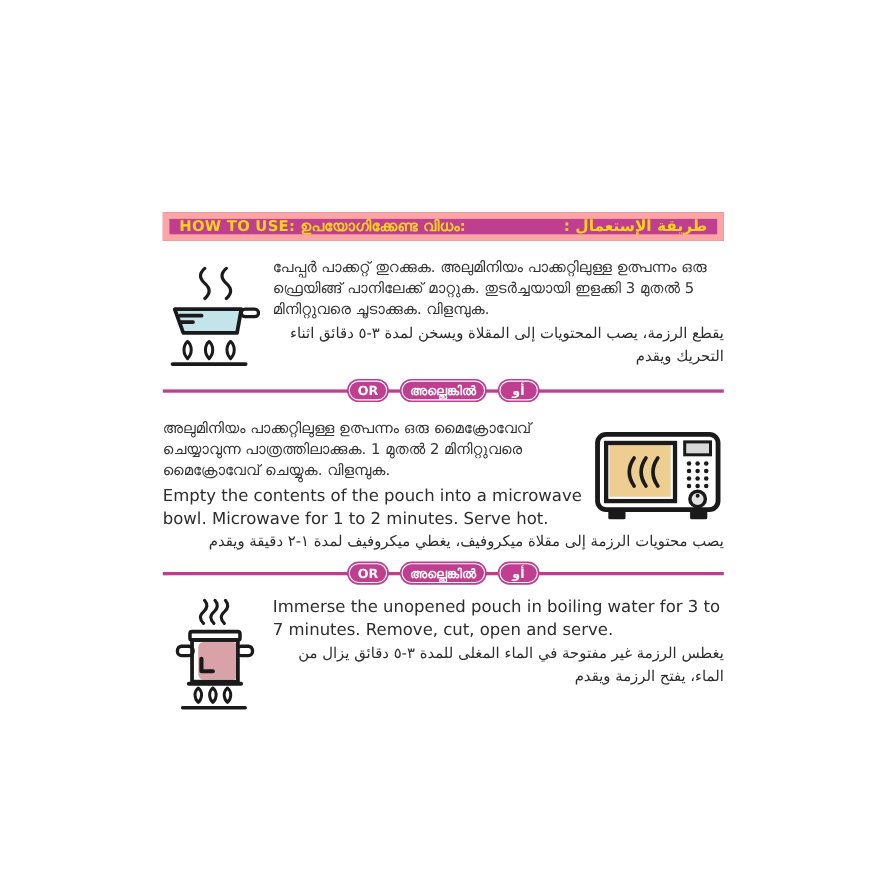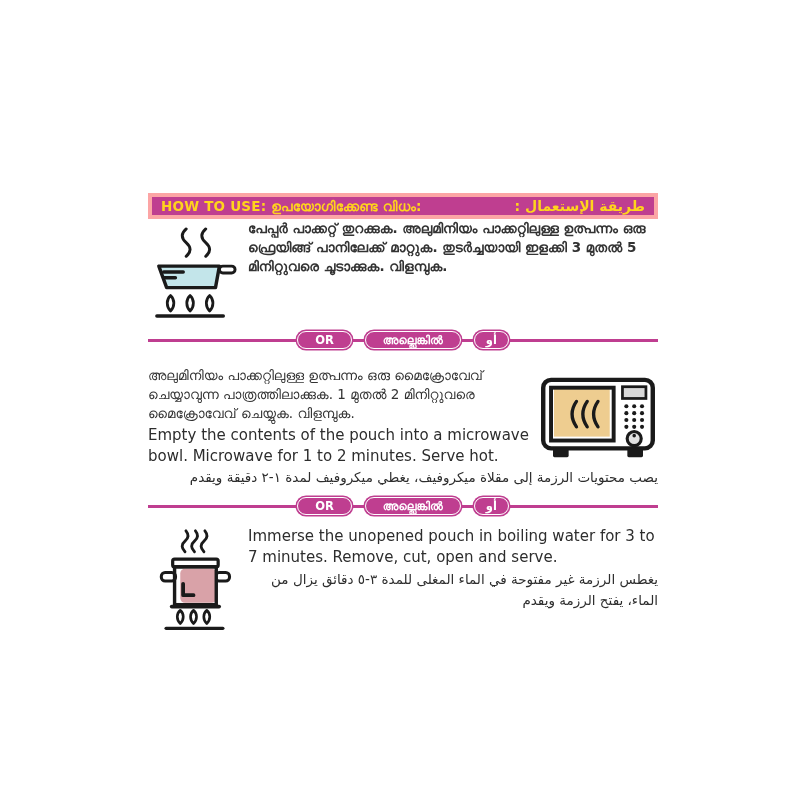--- a/index.html
+++ b/index.html
@@ -12,46 +12,46 @@
     --icon-stroke:#1a1a1a;
   }
   *{margin:0;padding:0;box-sizing:border-box;}
   html,body{background:#ffffff;}
   body{font-family:"DejaVu Sans","Liberation Sans",sans-serif;}
   .canvas{position:relative;width:800px;height:800px;background:#ffffff;overflow:hidden;}
   .panel{position:absolute;left:148px;top:193px;width:510px;}
 
   .header-bar{
     height:26px;display:flex;align-items:center;justify-content:space-between;
-    background:var(--magenta);border:4px solid #fca5a5;padding:0 9px;
+    background:var(--magenta);border:6px solid #fca5a5;padding:0 9px;
   }
   .header-title{color:var(--header-text);font-weight:bold;font-size:13.5px;letter-spacing:.2px;}
   .header-title-ar{color:var(--header-text);font-weight:bold;font-size:14px;direction:rtl;}
 
   .section{display:flex;gap:8px;align-items:flex-start;}
-  .sec-stove{font-weight:bold;}
+  .sec-stove{margin-top:15px;}
   .sec-micro{margin-top:16px;}
   .sec-boil{margin-top:4px;}
   .icon-col{flex:none;display:flex;justify-content:center;}
   .icon-col.left{width:92px;}
   .icon-col.right{width:120px;padding-top:8px;}
   .text-col{flex:1;min-width:0;}
 
   .txt-ml{font-size:13.5px;line-height:1.42;color:var(--body-text);}
   .txt-en{font-size:15px;line-height:1.38;color:#2d2d2d;margin-top:2px;}
   .txt-ar{font-size:13.5px;line-height:1.5;color:#2d2d2d;direction:rtl;margin-top:2px;}
   .txt-ar.align-left{text-align:right;}
   .ar-fullwidth{margin-top:0;}
 
   .divider{position:relative;height:20px;margin:9px 0 8px 0;}
   .divider .line{position:absolute;left:0;right:0;top:9px;height:2.5px;background:var(--magenta);}
   .divider .pills{position:absolute;inset:0;display:flex;align-items:center;justify-content:center;gap:13px;}
   .pill{
     background:var(--magenta);color:#ffffff;font-weight:bold;font-size:11.5px;line-height:1.25;
-    padding:1px 17px;border-radius:999px;border:1.5px solid #ffffff;
+    padding:1px 7px;border-radius:999px;border:1.5px solid #ffffff;
     box-shadow:0 0 0 1.5px var(--magenta);white-space:nowrap;
   }
   .pill.ar{direction:rtl;padding:1px 11px;}
 
   svg .stroke{stroke:var(--icon-stroke);fill:none;stroke-linecap:round;stroke-linejoin:round;}
 </style>
 </head>
 <body>
 
 <div class="canvas">
@@ -71,20 +71,21 @@
           <rect x="70" y="47" width="16" height="7" rx="3.5" fill="#ffffff" stroke="var(--icon-stroke)" stroke-width="3"></rect>
           <path class="stroke" stroke-width="3.5" d="M13 53 h20 M13 59 h12"></path>
           <path d="M20 93 c-4.5 -4.5 -4.5 -12 0 -16 c4.5 4 4.5 11.5 0 16 z" fill="#ffffff" stroke="var(--icon-stroke)" stroke-width="2.8" stroke-linejoin="round"></path>
           <path d="M40 93 c-4.5 -4.5 -4.5 -12 0 -16 c4.5 4 4.5 11.5 0 16 z" fill="#ffffff" stroke="var(--icon-stroke)" stroke-width="2.8" stroke-linejoin="round"></path>
           <path d="M60 93 c-4.5 -4.5 -4.5 -12 0 -16 c4.5 4 4.5 11.5 0 16 z" fill="#ffffff" stroke="var(--icon-stroke)" stroke-width="2.8" stroke-linejoin="round"></path>
           <path class="stroke" stroke-width="3.5" d="M6 98 H74"></path>
         </svg>
       </div>
       <div class="text-col">
         <p class="txt-ml">പേപ്പർ പാക്കറ്റ് തുറക്കുക. അലുമിനിയം പാക്കറ്റിലുള്ള ഉത്പന്നം ഒരു ഫ്രെയിങ്ങ് പാനിലേക്ക് മാറ്റുക. തുടർച്ചയായി ഇളക്കി 3 മുതൽ 5 മിനിറ്റുവരെ ചൂടാക്കുക. വിളമ്പുക.</p>
+        <p class="txt-ar">يقطع الرزمة، يصب المحتويات إلى المقلاة ويسخن لمدة ٣-٥ دقائق اثناء التحريك ويقدم</p>
       </div>
     </div>
 
     <div class="divider">
       <div class="line"></div>
       <div class="pills">
         <span class="pill">OR</span>
         <span class="pill">അല്ലെങ്കിൽ</span>
         <span class="pill ar">أو</span>
       </div>

